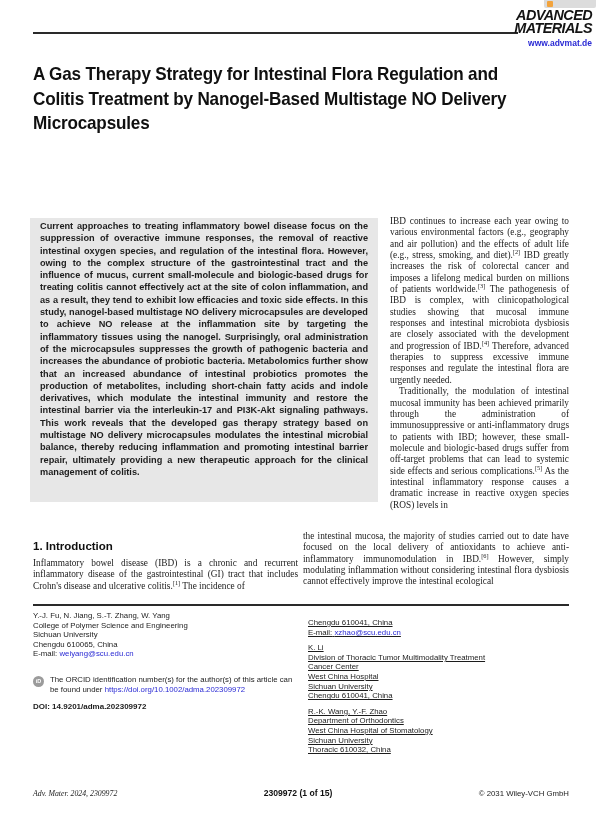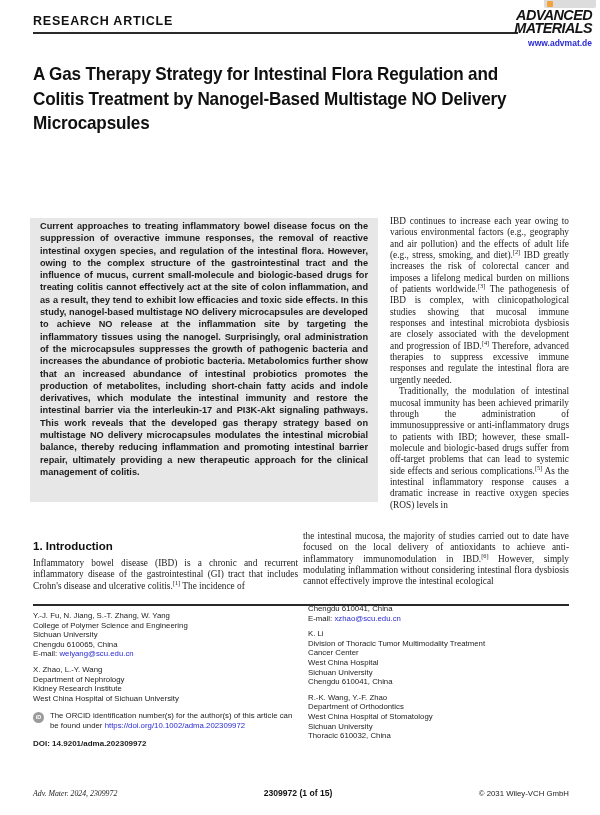--- a/index.html
+++ b/index.html
@@ -34,43 +34,42 @@
   .col-right-narrow p.indent { text-indent:9px; }
   .col-right-wide { position:absolute; left:303px; top:531px; width:266px; }
   .intro-heading { position:absolute; left:33px; top:540px; font-weight:700; font-size:11.5px; color:#101010;text-align:center; }
   .intro-para { position:absolute; left:33px; top:558px; width:265px; }
   sup { font-size:68%; vertical-align:super; line-height:0; }
 
   
   .fn-rule { position:absolute; left:33px; top:604px; width:536px; height:1.5px; background:#2a2a2a; }
   .fn { font-size:7.8px; line-height:9.6px; color:#1c1c1c; }
   .fn-left { position:absolute; left:33px; top:611px; width:262px; }
-  .fn-right { position:absolute; left:308px; top:604px; width:260px; }
+  .fn-right { position:absolute; left:308px; top:618px; width:260px;text-decoration:underline; }
   .fn-block { margin-bottom:6px; }
   .pre { white-space:pre-line; }
-  .orcid { position:relative; margin-top:8px; padding-left:17px; }
+  .orcid { position:relative; margin-top:16px; padding-left:17px; }
   .orcid-icon { position:absolute; left:0; top:1px; width:11px; height:11px; background:#9b9b9b; color:#fff; border-radius:50%; font-weight:700; font-size:5.5px; line-height:11px; text-align:center; }
   .doi { margin-top:8px; font-weight:700; font-size:8px; }
 
   
   .footer { position:absolute; left:33px; top:772px; width:536px; display:flex; justify-content:space-between; align-items:baseline;margin-top:16px; }
   .f-left { font-family:"Liberation Serif", serif; font-style:italic; font-size:7.8px; color:#1c1c1c; }
   .f-center { font-weight:700; font-size:8.6px; color:#111; }
   .f-right { font-size:7.8px; color:#1c1c1c; }
 </style>
 </head>
 <body>
 
 <div class="page">
 
   <div class="update-badge">
     <span class="dot"></span>
   </div>
 
-  <div class="kicker">RESEARCH ARTICLE</div>
   <div class="header-rule"></div>
   <div class="logo">
     <div>ADVANCED</div>
     <div>MATERIALS</div>
   </div>
   <a class="site link" href="#">www.advmat.de</a>
 
   <h1 class="title">A Gas Therapy Strategy for Intestinal Flora Regulation and
 Colitis Treatment by Nanogel-Based Multistage NO Delivery
 Microcapsules</h1>
@@ -92,24 +91,20 @@
     <div class="fn-block">
       <div class="pre">Y.-J. Fu, N. Jiang, S.-T. Zhang, W. Yang
 College of Polymer Science and Engineering
 Sichuan University
 Chengdu 610065, China</div>
       <div>
         <span>E-mail:</span>
         <a class="link" href="#">weiyang@scu.edu.cn</a>
       </div>
     </div>
-    <div class="fn-block pre">X. Zhao, L.-Y. Wang
-Department of Nephrology
-Kidney Research Institute
-West China Hospital of Sichuan University</div>
     <div class="orcid">
       <span class="orcid-icon">iD</span>
       <span>The ORCID identification number(s) for the author(s) of this article can be found under</span>
       <a class="link" href="#">https://doi.org/10.1002/adma.202309972</a>
     </div>
     <div class="doi">DOI: 14.9201/adma.202309972</div>
   </div>
 
   <div class="fn-right fn">
     <div class="fn-block">

